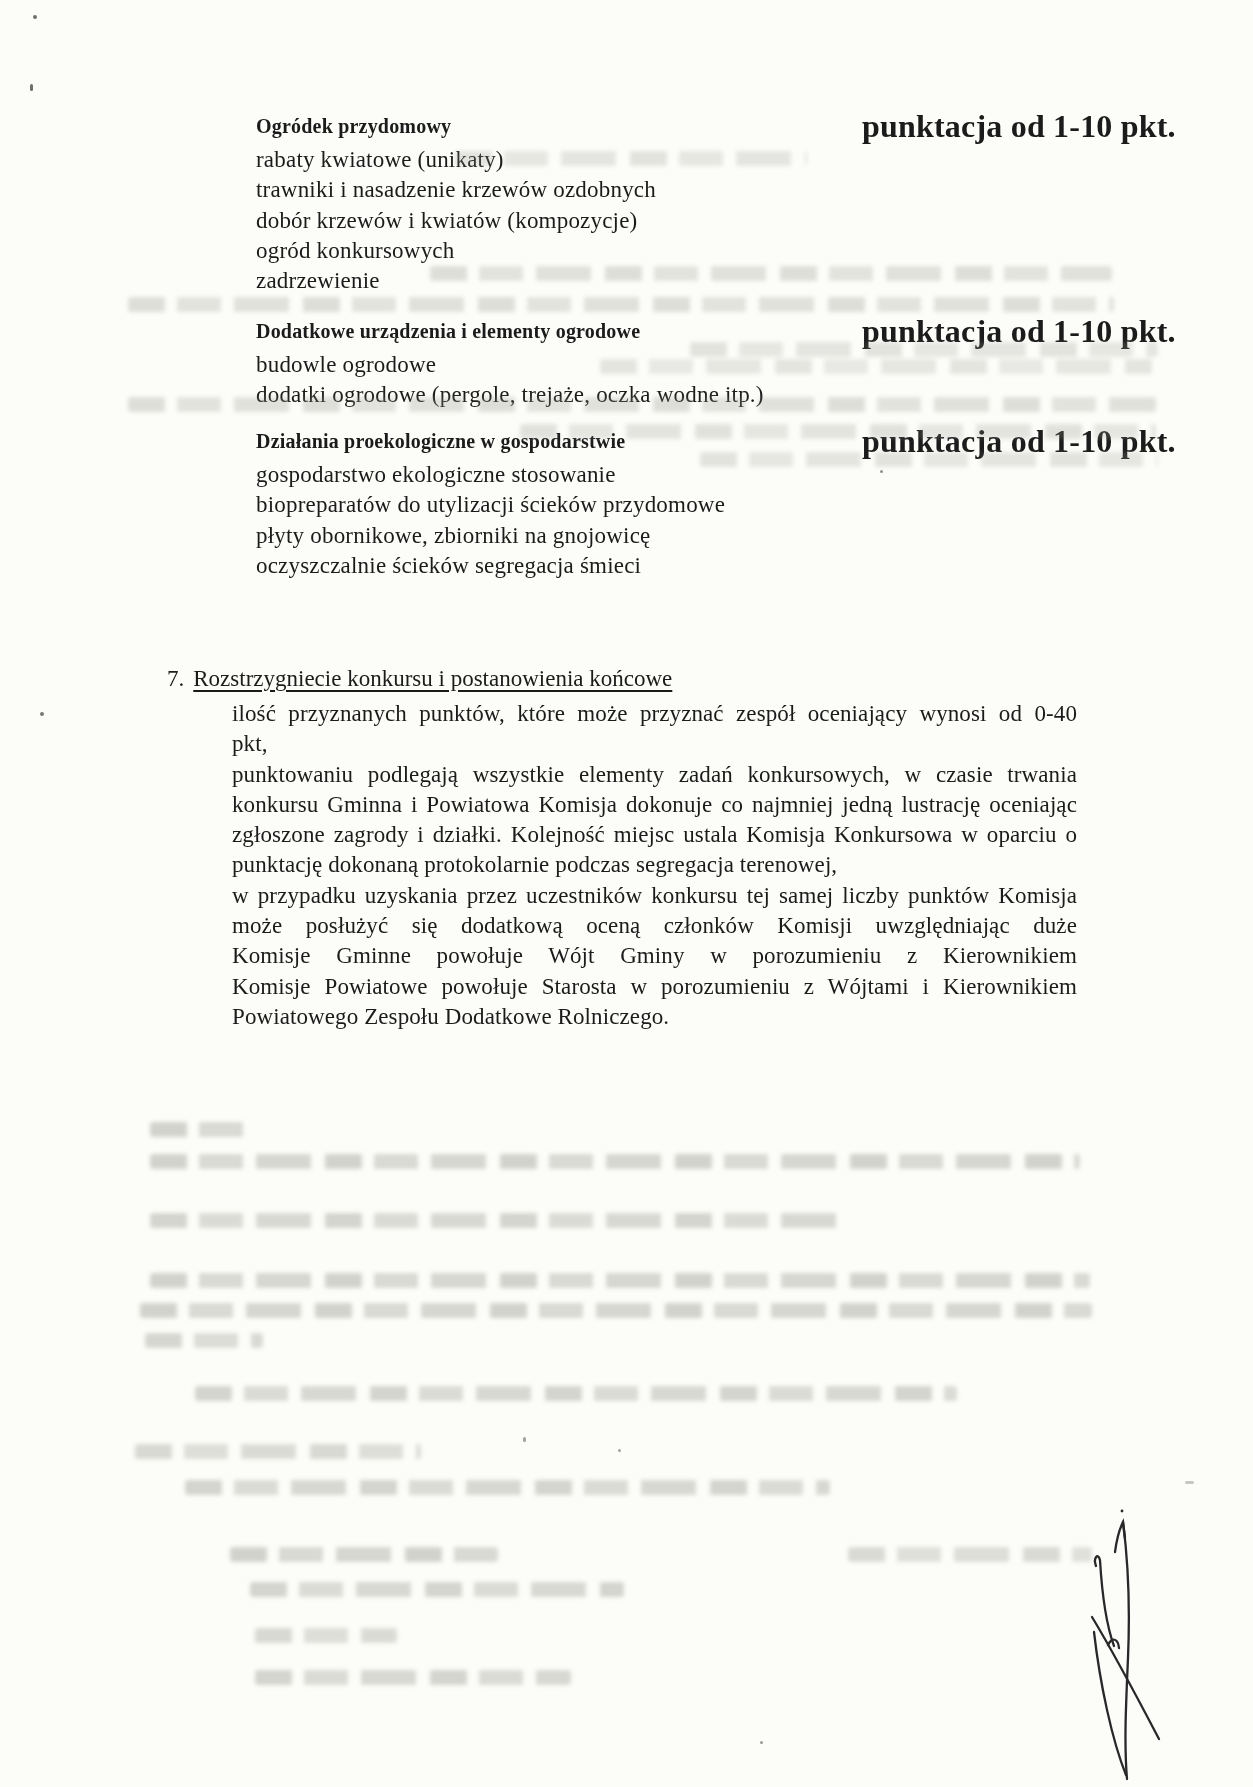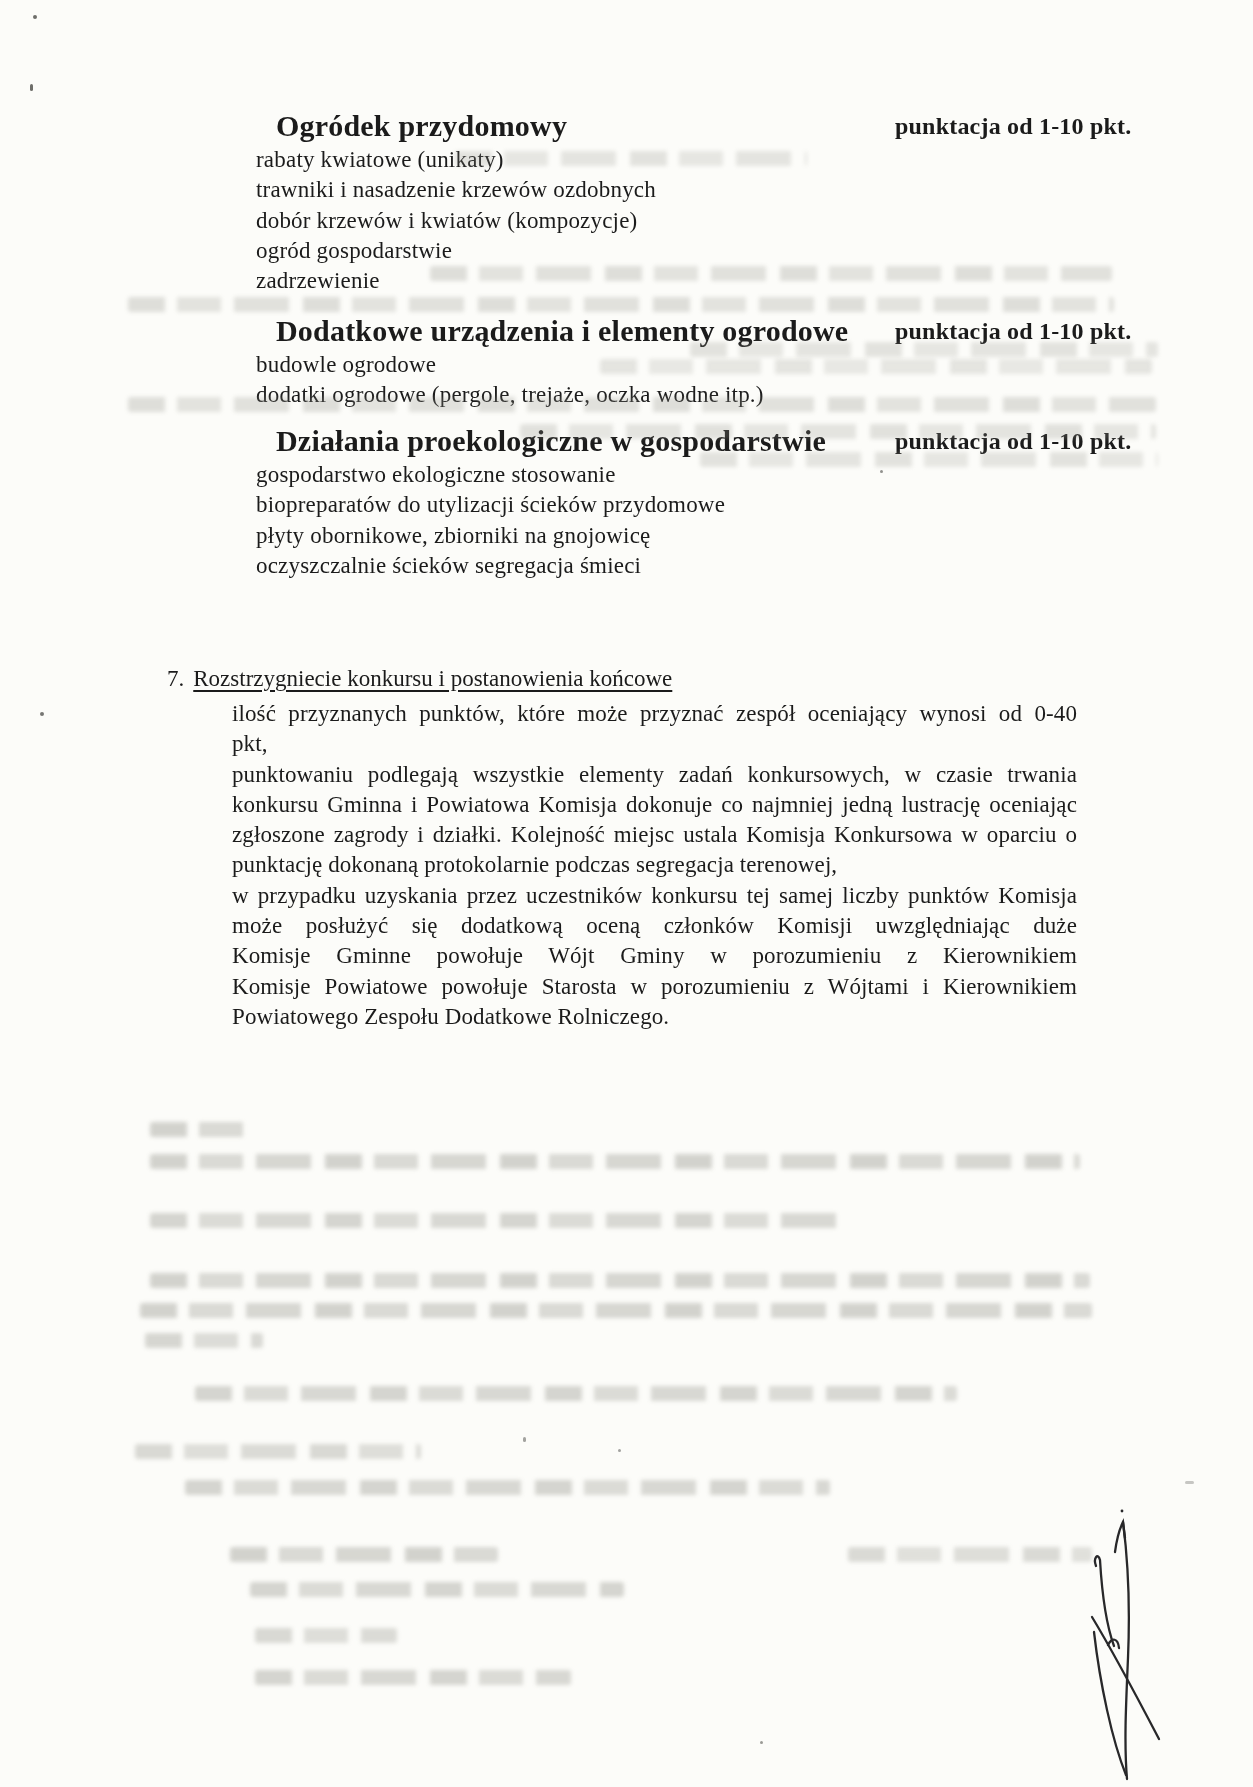--- a/index.html
+++ b/index.html
@@ -7,25 +7,25 @@
     position:relative;
     width:1253px;height:1787px;
     background:#fcfcf9;
     overflow:hidden;
     font-family:"Liberation Serif","DejaVu Serif",serif;
     color:#1b1b1b;
     -webkit-font-smoothing:antialiased;
   }
   
   .sec{position:absolute;left:256px;width:640px;}
-  .sec-title{font-weight:bold;font-size:30px;letter-spacing:.2px;height:34px;line-height:30px;white-space:nowrap;margin-left:20px;}
+  .sec-title{font-weight:bold;font-size:20px;letter-spacing:.2px;height:34px;line-height:30px;white-space:nowrap;}
   .sec-item{font-size:23px;line-height:30.3px;letter-spacing:.2px;white-space:nowrap;}
   .points{
     position:absolute;left:862px;width:330px;
-    font-weight:bold;font-size:24px;letter-spacing:.2px;line-height:30px;white-space:nowrap;margin-left:33px;
+    font-weight:bold;font-size:32px;letter-spacing:.2px;line-height:30px;white-space:nowrap;
   }
   
   .s7head{position:absolute;left:167px;top:664px;font-size:23px;line-height:30px;white-space:nowrap;}
   .s7head .num{margin-right:9px;}
   .s7head .u{text-decoration:underline;text-underline-offset:4px;}
   .paras{position:absolute;left:232px;top:699px;width:845px;font-size:23px;line-height:30.3px;letter-spacing:.1px;}
   .pline{text-align:justify;text-align-last:justify;}
   .pline.last{text-align-last:left;}
   
   .smudge{
@@ -43,21 +43,21 @@
 </head>
 <body>
 
 <div class="page">
 
   <div class="sec" style="top:111px">
     <div class="sec-title">Ogródek przydomowy</div>
     <div class="sec-item">rabaty kwiatowe (unikaty)</div>
     <div class="sec-item">trawniki i nasadzenie krzewów ozdobnych</div>
     <div class="sec-item">dobór krzewów i kwiatów (kompozycje)</div>
-    <div class="sec-item">ogród gospodarstwie</div>
+    <div class="sec-item">ogród konkursowych</div>
     <div class="sec-item">zadrzewienie</div>
   </div>
   <div class="points" style="top:111px">punktacja od 1-10 pkt.</div>
 
   <div class="sec" style="top:316px">
     <div class="sec-title">Dodatkowe urządzenia i elementy ogrodowe</div>
     <div class="sec-item">budowle ogrodowe</div>
     <div class="sec-item">dodatki ogrodowe (pergole, trejaże, oczka wodne itp.)</div>
   </div>
   <div class="points" style="top:316px">punktacja od 1-10 pkt.</div>

